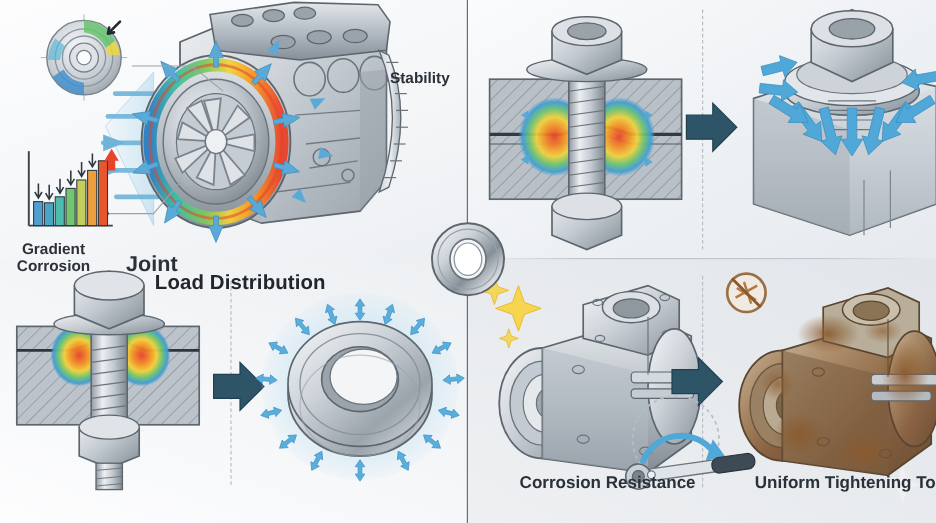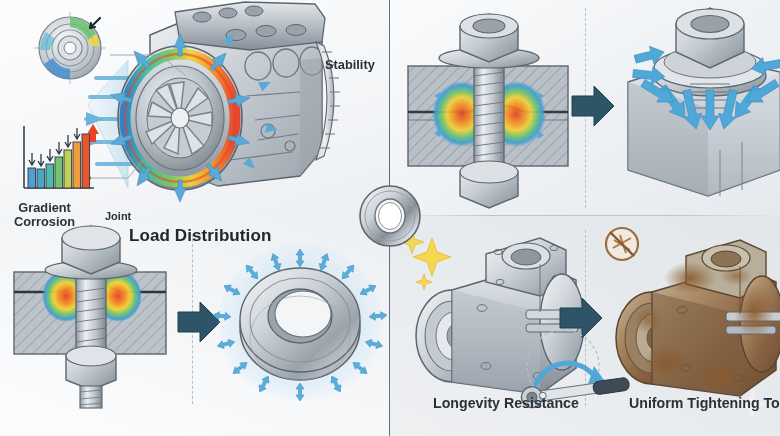--- a/index.html
+++ b/index.html
@@ -33,21 +33,21 @@
   .heading{position:absolute;font-weight:bold;color:#20262c;letter-spacing:.1px;
     white-space:nowrap;z-index:30;}
   #h-load{left:129px;top:226px;font-size:17px;}
   #h-long{left:549px;top:226px;font-size:17.5px;}
 
   
   .lbl{position:absolute;color:#2a3138;white-space:nowrap;z-index:30;
        text-align:center;line-height:1.08;font-weight:bold;}
   #lb-hp{left:8px;top:90px;font-size:13.2px;}
   #lb-pg{left:14px;top:201px;font-size:12.8px;line-height:1.12;}
-  #lb-joint{left:105px;top:211px;font-size:11px;}
+  #lb-joint{left:105px;top:211px;font-size:18px;}
   #lb-stab{left:325px;top:58px;font-size:12.8px;}
   #lb-corr{left:295px;top:192px;font-size:12.6px;line-height:1.1;width:72px;}
   #lb-cres{left:433px;top:396px;font-size:14.2px;}
   #lb-utt{left:629px;top:396px;font-size:14.2px;}
 
   svg{display:block;overflow:visible;}
   .sv{position:absolute;z-index:20;}
 </style>
 </head>
 <body>
@@ -672,16 +672,16 @@
   </svg>
 
   <div class="heading" id="h-load">Load Distribution</div>
 
   <div class="lbl" id="lb-pg">
     <span>Gradient</span><br>
     <span>Corrosion</span>
   </div>
   <div class="lbl" id="lb-joint">Joint</div>
   <div class="lbl" id="lb-stab">Stability</div>
-  <div class="lbl" id="lb-cres">Longevity Resistance</div>
+  <div class="lbl" id="lb-cres">Corrosion Resistance</div>
   <div class="lbl" id="lb-utt">Uniform Tightening Torque</div>
 
 </div>
 
 </body></html>

